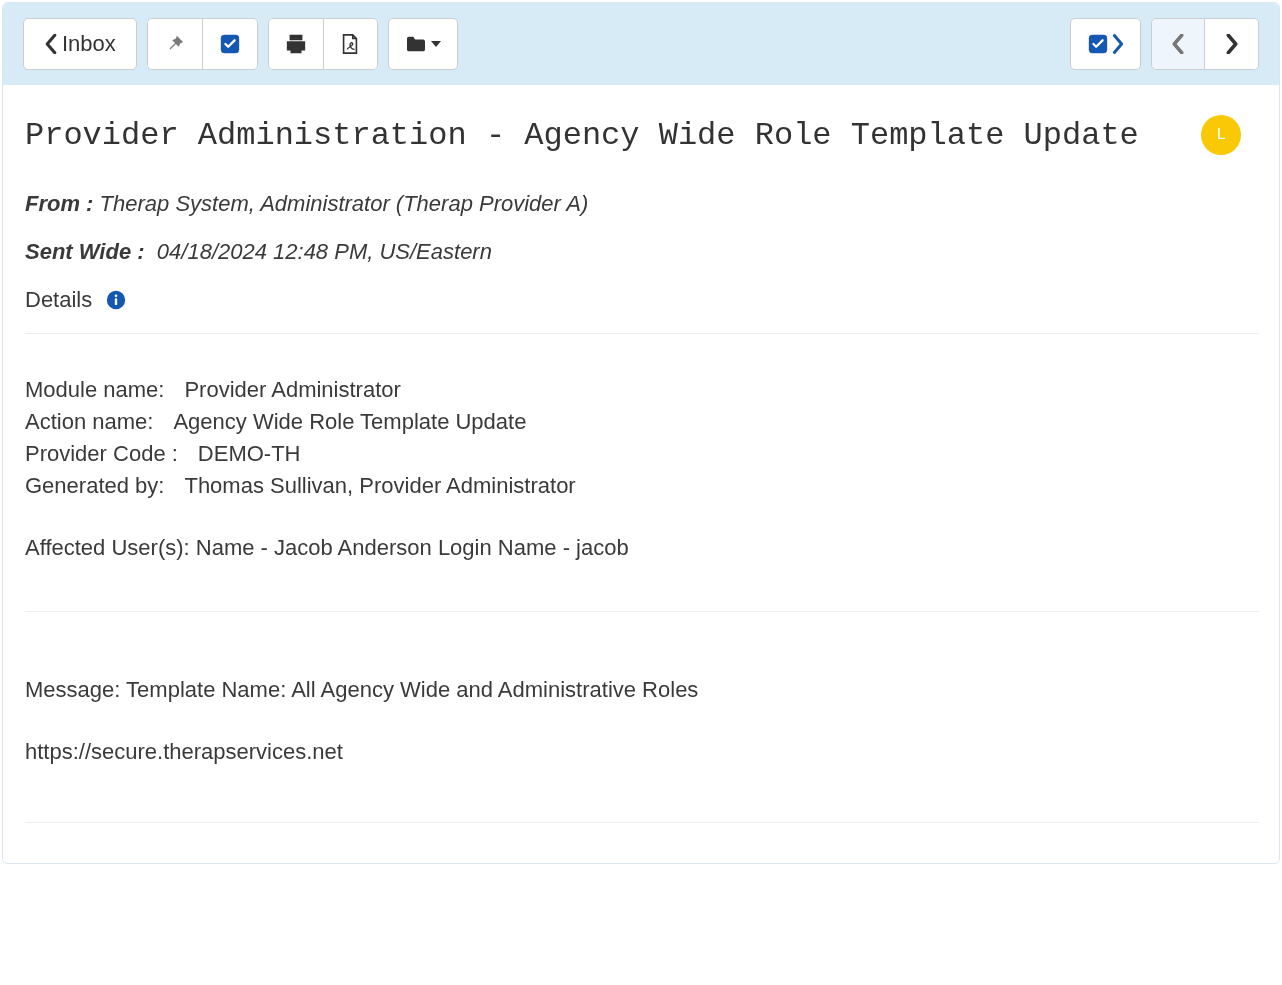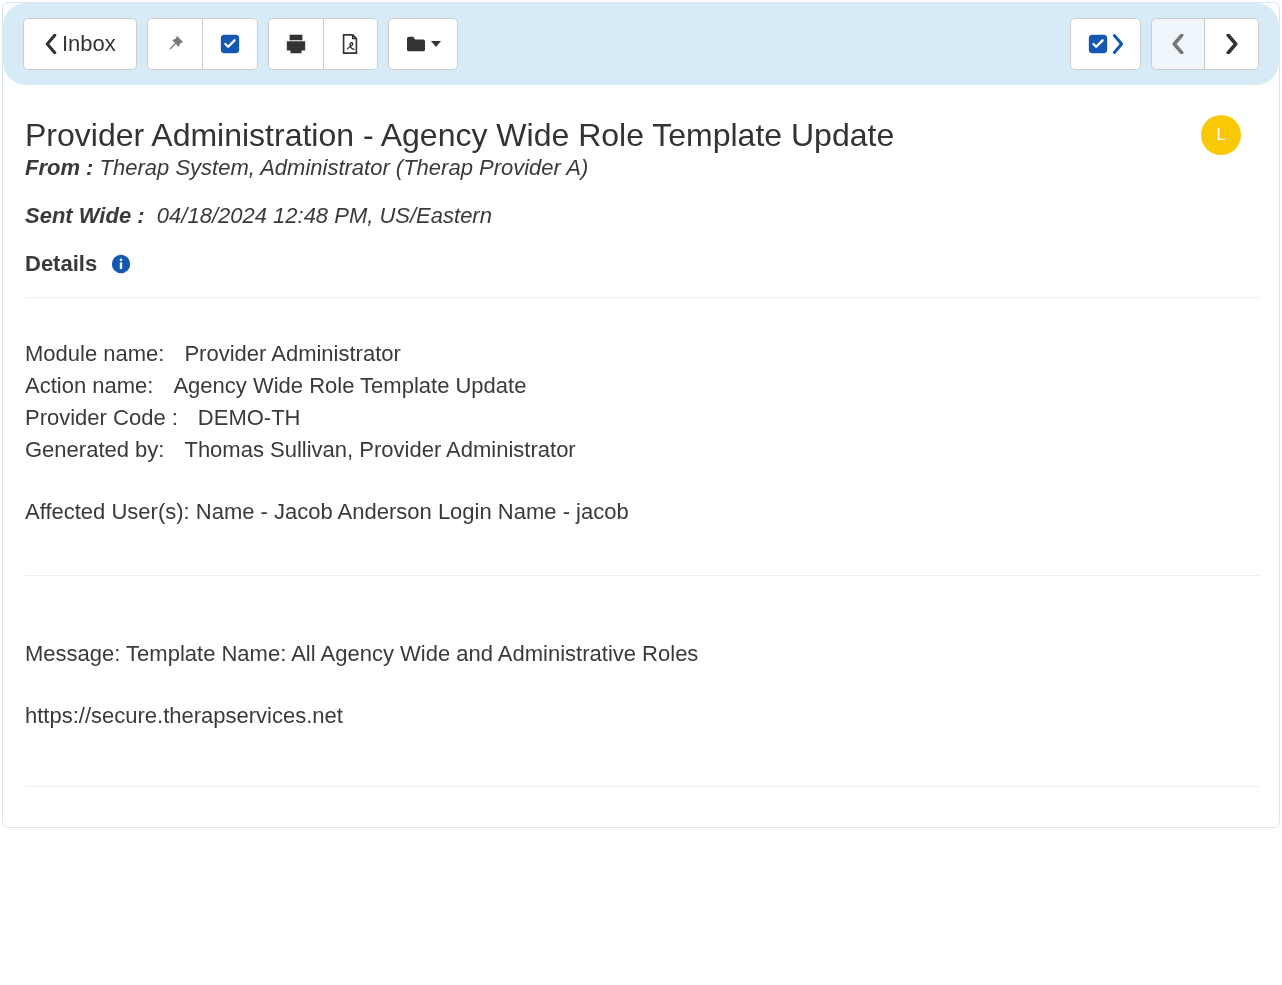--- a/index.html
+++ b/index.html
@@ -18,21 +18,20 @@
     border-radius: 6px;
     overflow: hidden;
     margin: 2px;
   }
   .toolbar {
     background: #d7ebf6;
     padding: 15px 20px;
     display: flex;
     justify-content: space-between;
     align-items: center;
-    border-radius: 23px;
   }
   .toolbar-left, .toolbar-right {
     display: flex;
     gap: 10px;
   }
   .btn-group {
     display: inline-flex;
     border-radius: 5px;
     overflow: hidden;
   }
@@ -79,20 +78,22 @@
   .content {
     padding: 30px 20px 30px 22px;
     background: #fff;
     font-size: 22px;
     color: #3a3a3a;
   }
   .title-row {
     display: flex;
     justify-content: space-between;
     align-items: center;
+    margin-bottom: 36px;
+    font-family: Liberation Mono, monospace;
   }
   .title {
     font-size: 32px;
     font-weight: 400;
     color: #333;
   }
   .avatar {
     width: 40px;
     height: 40px;
     border-radius: 50%;
@@ -110,21 +111,21 @@
     font-size: 22px;
     font-style: italic;
   }
   .meta-label {
     font-weight: 700;
   }
   .details-row {
     display: flex;
     align-items: center;
     gap: 14px;
-    font-weight: 700;
+    font-weight: 400;
     margin-bottom: 20px;
   }
   .hr {
     border: none;
     border-top: 1px solid #eee;
     margin: 16px 0 40px 0;
   }
   .hr2 {
     border: none;
     border-top: 1px solid #eee;

